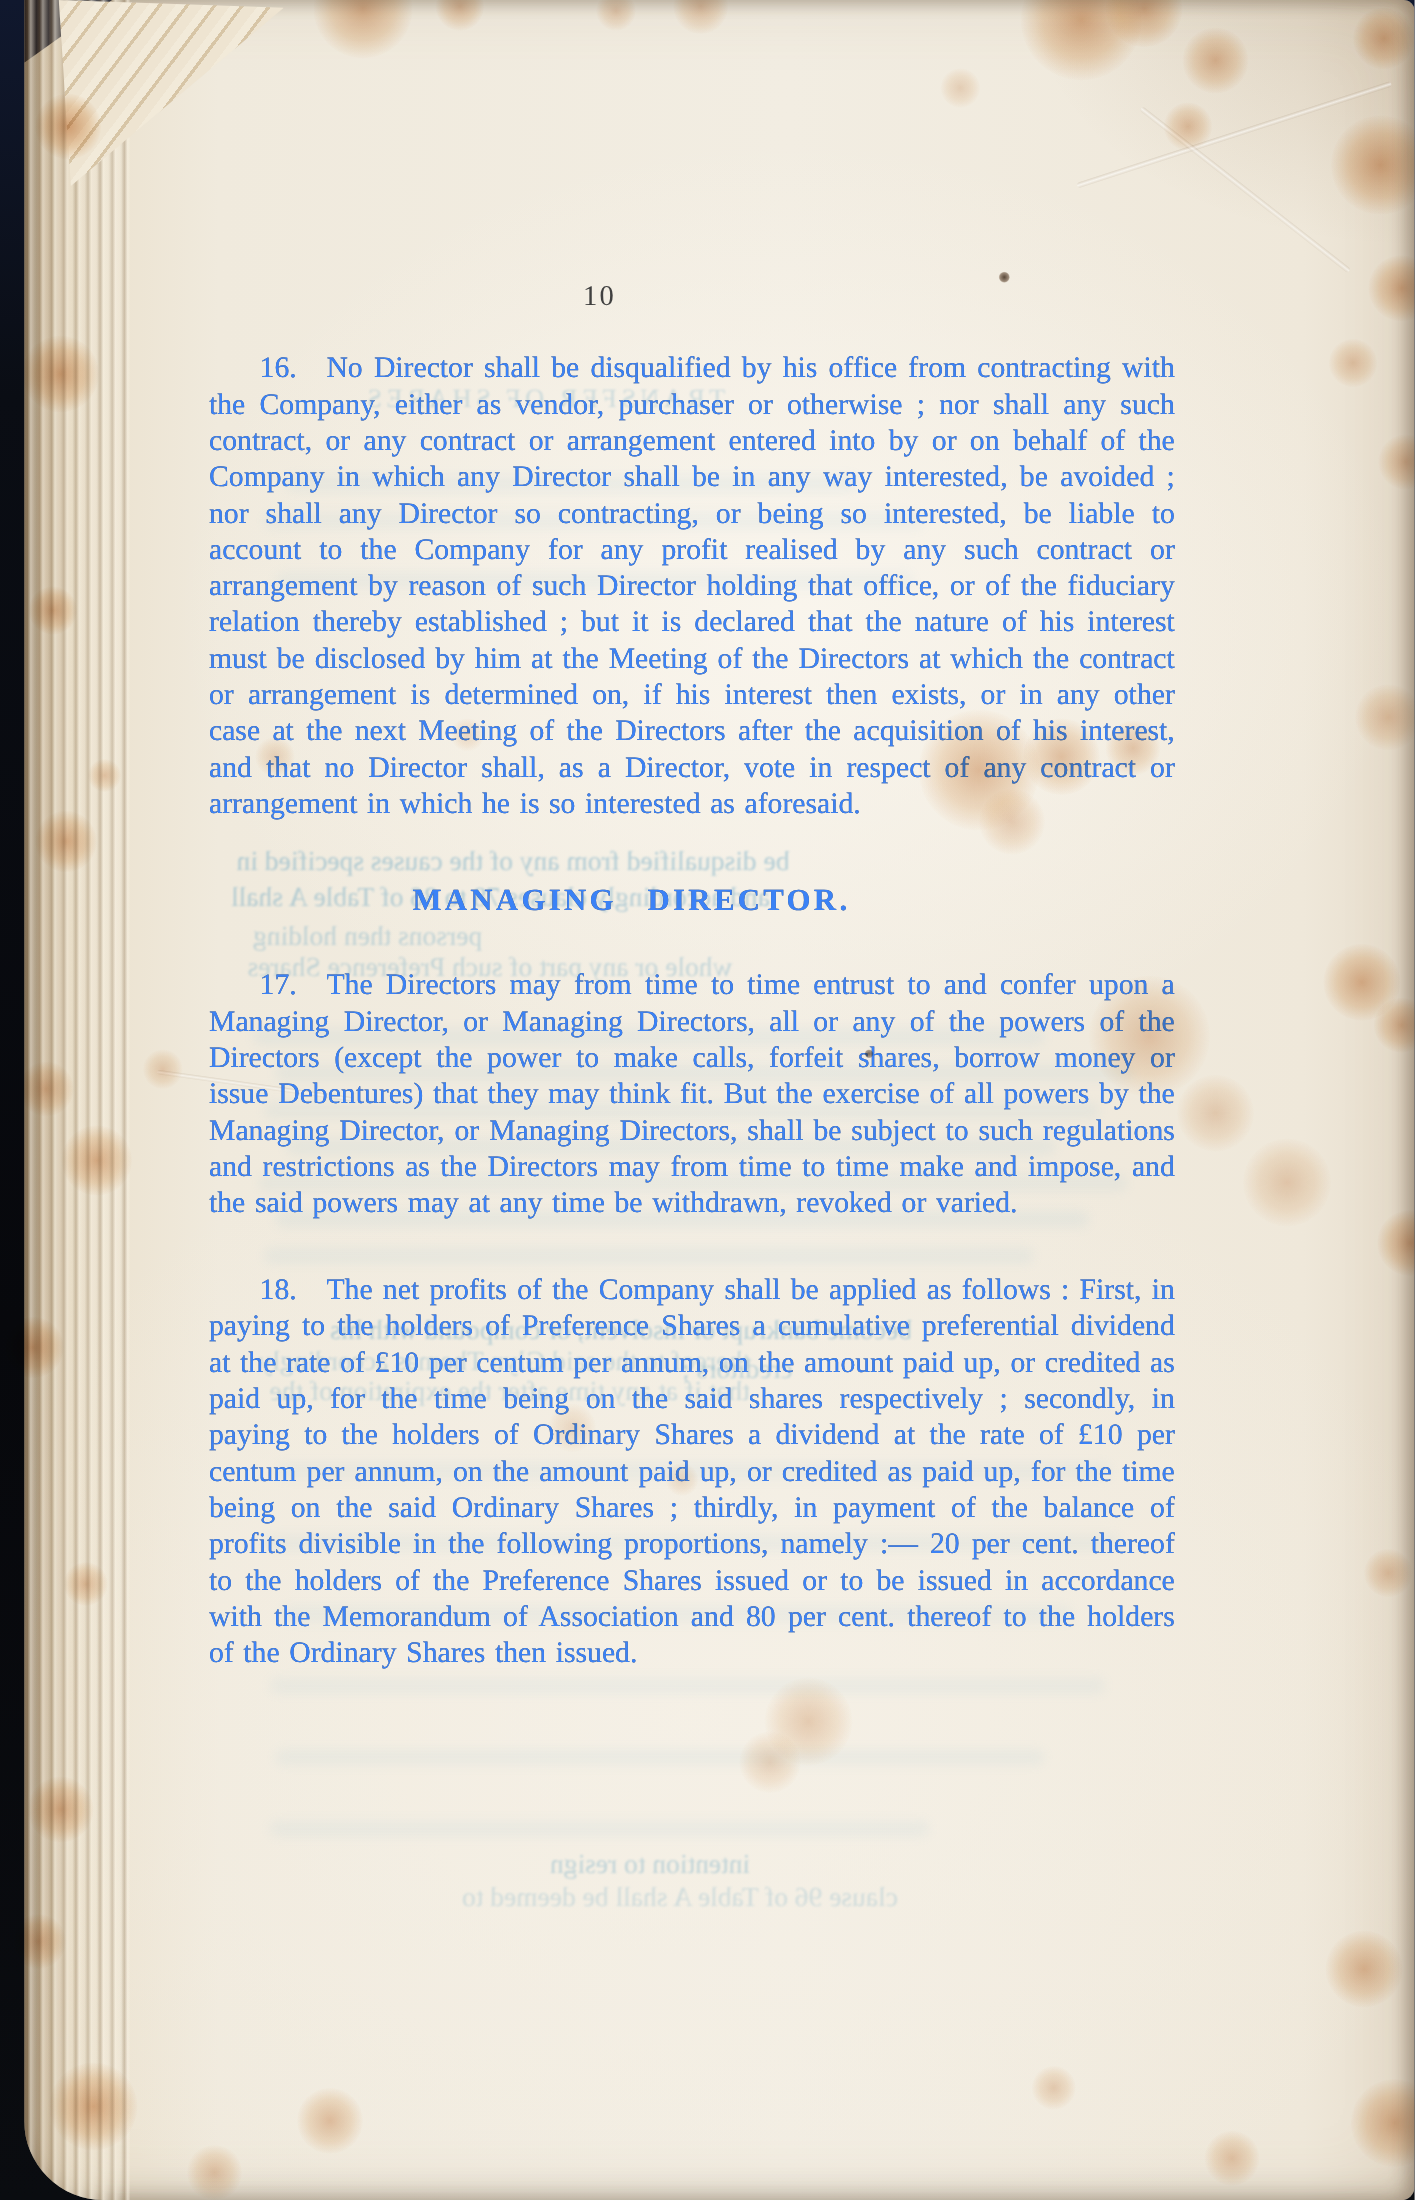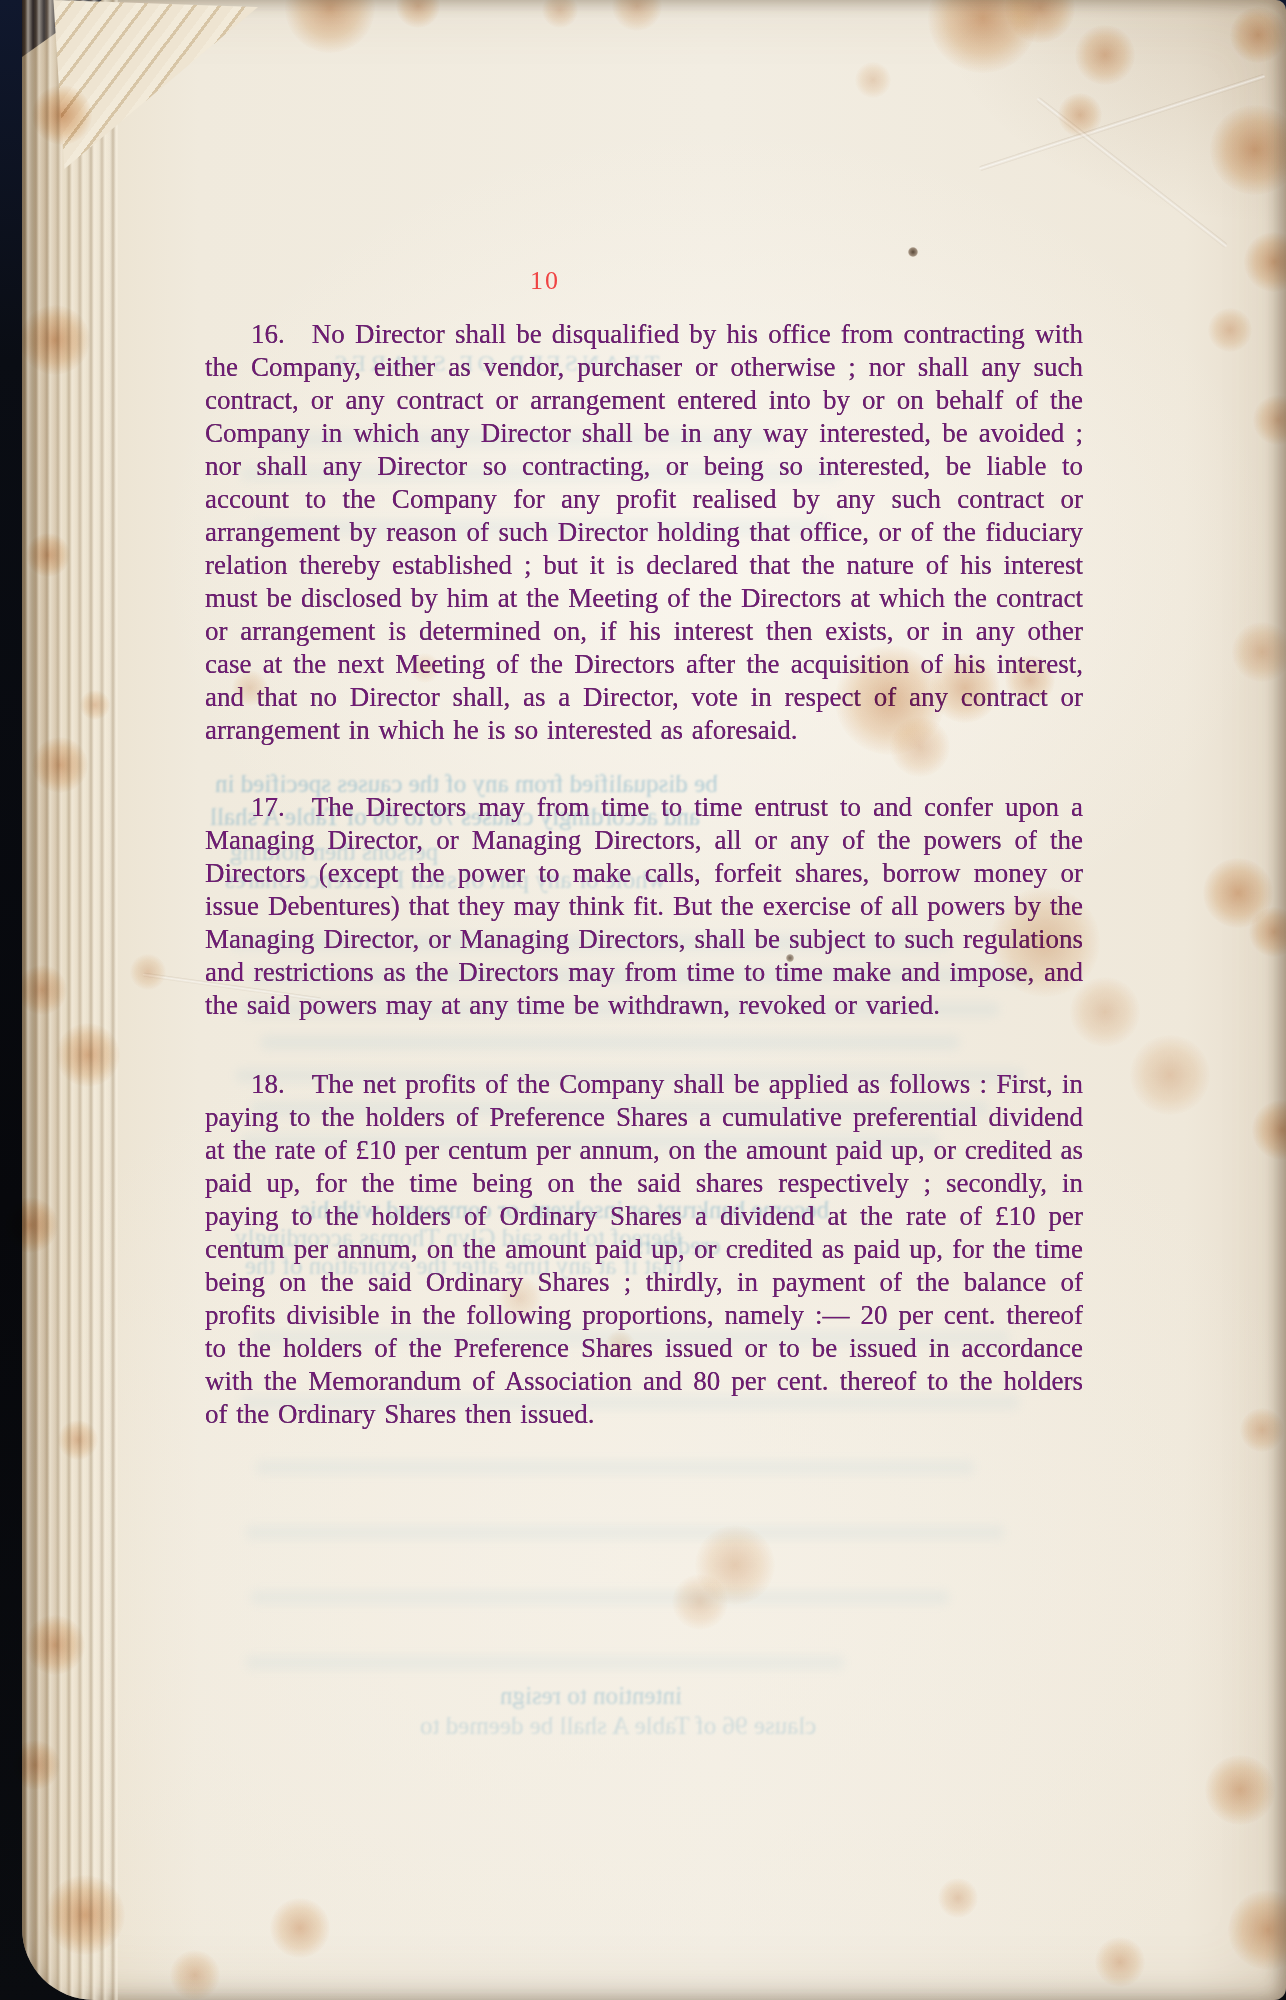--- a/index.html
+++ b/index.html
@@ -61,23 +61,23 @@
   #bleed-layer{position:absolute;inset:0;pointer-events:none;}
   .bleed-bar{position:absolute;height:15px;background:#8cb9cd;filter:blur(5px);border-radius:8px;}
   .bleed-frag{
     position:absolute;transform:scaleX(-1);transform-origin:center;
     font-family:"Liberation Serif",serif;color:#6fa9c4;filter:blur(1.1px);
     white-space:nowrap;font-size:25px;
   }
   
   .pagenum{
     position:absolute;top:254px;left:205px;width:680px;text-align:center;
-    font-size:26px;letter-spacing:2px;color:#ef4444;margin-top:12px;
+    font-size:26px;letter-spacing:2px;color:#404040;
   }
-  .content{position:absolute;left:205px;top:318px;width:878px;color:#701a75;}
+  .content{position:absolute;left:190px;top:318px;width:878px;color:#3b82f6;}
   .para{
     font-size:27px;line-height:33px;text-align:justify;text-indent:46px;
     word-spacing:2px;margin:0;text-shadow:0 0 .4px rgba(30,30,35,.8);
   }
   .heading{
     text-align:center;padding-right:110px;font-weight:bold;font-size:28px;
     letter-spacing:3px;word-spacing:18px;margin:0;text-shadow:0 0 .4px rgba(30,30,35,.8);
   }
   .sp-h1{margin-top:56px;} .sp-p17{margin-top:44px;} .sp-h2{margin-top:48px;} .sp-p18{margin-top:46px;}
   
@@ -127,20 +127,21 @@
     <div class="bleed-frag" style="left: 235px; top: 1224px; opacity: 0.32;">thereof to the said Glyn Thomas accordingly</div>
     <div class="bleed-frag" style="left: 245px; top: 1252px; opacity: 0.32;">that if at any time after the expiration of the</div>
     <div class="bleed-frag" style="left: 500px; top: 1682px; opacity: 0.4;">intention to resign</div>
     <div class="bleed-frag" style="left: 420px; top: 1712px; opacity: 0.28;">clause 96 of Table A shall be deemed to</div>
   </div>
 
 <div class="pagenum">10</div>
 
 <div class="content">
   <p class="para">16.  No Director shall be disqualified by his office from contracting with the Company, either as vendor, purchaser or otherwise ; nor shall any such contract, or any contract or arrangement entered into by or on behalf of the Company in which any Director shall be in any way interested, be avoided ; nor shall any Director so contracting, or being so interested, be liable to account to the Company for any profit realised by any such contract or arrangement by reason of such Director holding that office, or of the fiduciary relation thereby established ; but it is declared that the nature of his interest must be disclosed by him at the Meeting of the Directors at which the contract or arrangement is determined on, if his interest then exists, or in any other case at the next Meeting of the Directors after the acquisition of his interest, and that no Director shall, as a Director, vote in respect of any contract or arrangement in which he is so interested as aforesaid.</p>
+  <h2 class="heading sp-h1">MANAGING DIRECTOR.</h2>
   <p class="para sp-p17">17.  The Directors may from time to time entrust to and confer upon a Managing Director, or Managing Directors, all or any of the powers of the Directors (except the power to make calls, forfeit shares, borrow money or issue Debentures) that they may think fit.  But the exercise of all powers by the Managing Director, or Managing Directors, shall be subject to such regulations and restrictions as the Directors may from time to time make and impose, and the said powers may at any time be withdrawn, revoked or varied.</p>
   <p class="para sp-p18">18.  The net profits of the Company shall be applied as follows : First, in paying to the holders of Preference Shares a cumulative preferential dividend at the rate of £10 per centum per annum, on the amount paid up, or credited as paid up, for the time being on the said shares respectively ; secondly, in paying to the holders of Ordinary Shares a dividend at the rate of £10 per centum per annum, on the amount paid up, or credited as paid up, for the time being on the said Ordinary Shares ; thirdly, in payment of the balance of profits divisible in the following proportions, namely :— 20 per cent. thereof to the holders of the Preference Shares issued or to be issued in accordance with the Memorandum of Association and 80 per cent. thereof to the holders of the Ordinary Shares then issued.</p>
 </div>
 
 <div id="stain-layer">
     <div class="stain" style="left: 285px; top: -37px; width: 90px; height: 90px; opacity: 0.5;"></div>
     <div class="stain" style="left: 396px; top: -16px; width: 44px; height: 44px; opacity: 0.4;"></div>
     <div class="stain" style="left: 542px; top: -8px; width: 36px; height: 36px; opacity: 0.3;"></div>
     <div class="stain" style="left: 612px; top: -19px; width: 50px; height: 50px; opacity: 0.35;"></div>
     <div class="stain" style="left: 928px; top: -37px; width: 110px; height: 110px; opacity: 0.55;"></div>

